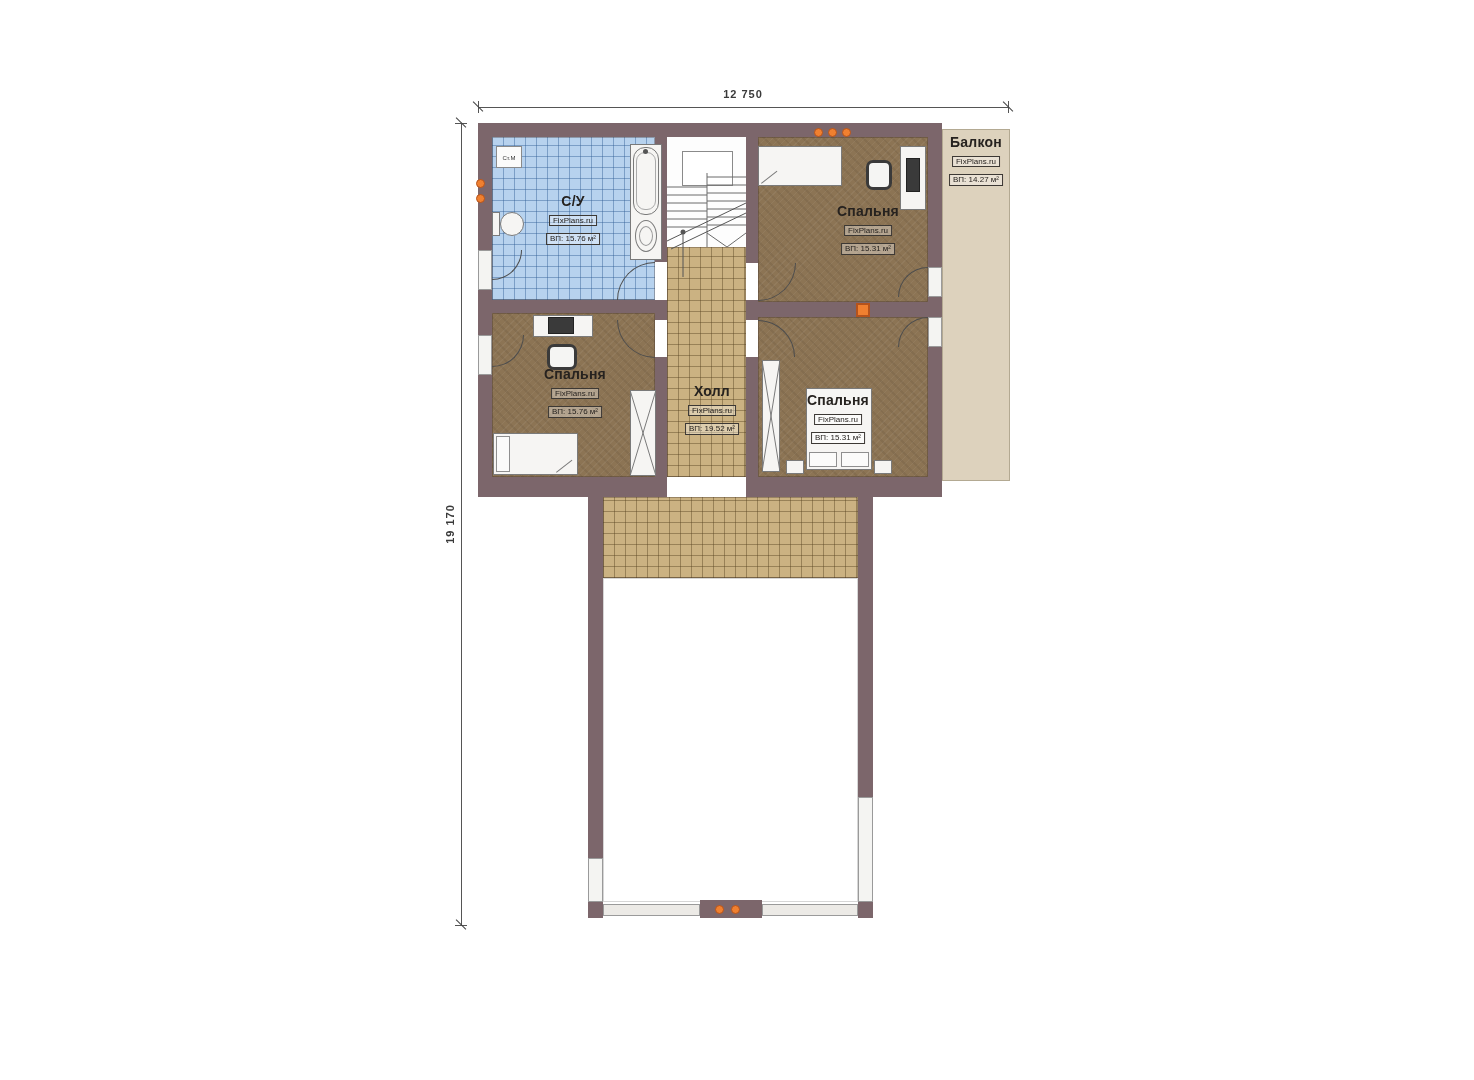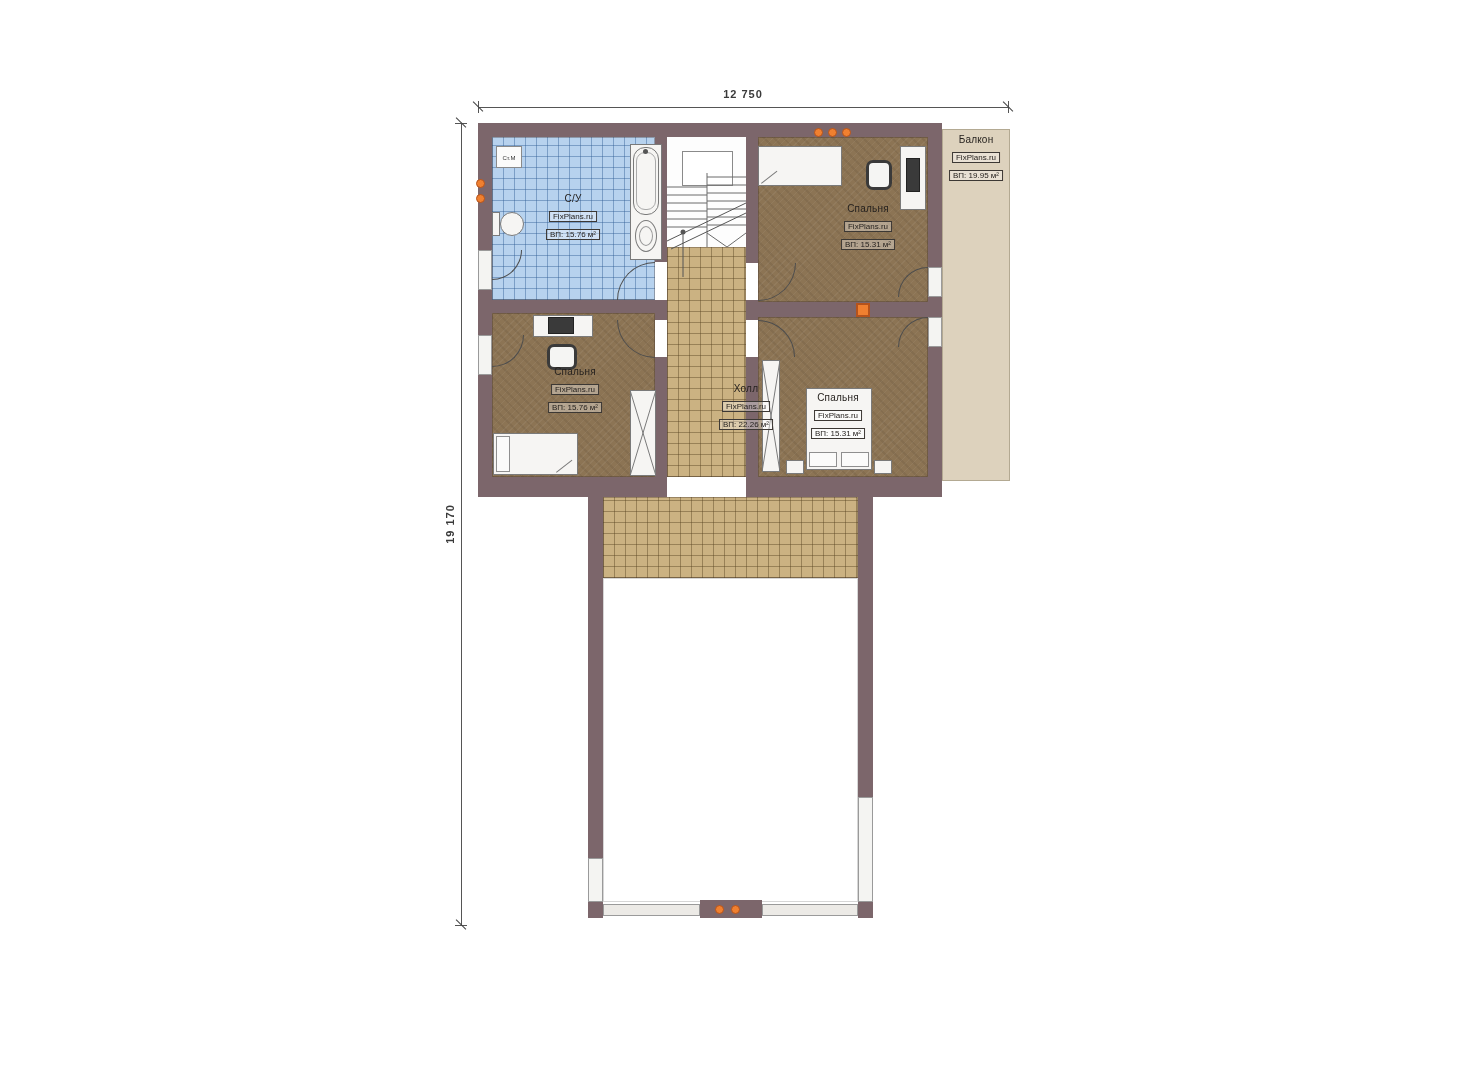--- a/index.html
+++ b/index.html
@@ -26,21 +26,21 @@
   .dark{position:absolute;background:#3a3a3a;border:1px solid #222;box-sizing:border-box;}
   .chair{position:absolute;background:#f5f5f3;border:3px solid #3a3a3a;border-radius:7px;box-sizing:border-box;}
   .dot{position:absolute;width:9px;height:9px;border-radius:50%;background:#f08030;border:1px solid #b5531c;box-sizing:border-box;}
   .osq{position:absolute;width:14px;height:14px;background:#f08030;border:2px solid #b5531c;box-sizing:border-box;}
   .arc{position:absolute;box-sizing:border-box;}
   .arc-tl{border-top:1px solid #4d4d4d;border-left:1px solid #4d4d4d;border-top-left-radius:100% 100%;}
   .arc-tr{border-top:1px solid #4d4d4d;border-right:1px solid #4d4d4d;border-top-right-radius:100% 100%;}
   .arc-bl{border-bottom:1px solid #4d4d4d;border-left:1px solid #4d4d4d;border-bottom-left-radius:100% 100%;}
   .arc-br{border-bottom:1px solid #4d4d4d;border-right:1px solid #4d4d4d;border-bottom-right-radius:100% 100%;}
   .room-label{position:absolute;transform:translateX(-50%);text-align:center;line-height:1.15;}
-  .room-name{font-size:10px;font-weight:normal;color:#26221f;letter-spacing:.2px;}
+  .room-name{font-size:14px;font-weight:bold;color:#26221f;letter-spacing:.2px;}
   .room-box{display:inline-block;border:1px solid #3c3834;background:rgba(255,255,255,.35);
             font-size:8px;padding:0 3px;margin-top:1px;color:#26221f;white-space:nowrap;}
   .dimline{position:absolute;background:#555;}
   .tick{position:absolute;width:14px;height:1px;background:#444;transform:rotate(45deg);}
   .dimtext{position:absolute;font-size:11px;font-weight:bold;color:#3a3a3a;letter-spacing:1px;}
   .tag{position:absolute;background:#fbfbfa;border:1px solid #8a8a8a;box-sizing:border-box;
        font-size:6px;text-align:center;color:#333;}
   .pillow{position:absolute;background:#fbfbfa;border:1px solid #8f8f8f;box-sizing:border-box;}
   .fold{position:absolute;height:1px;background:#7a7a7a;transform-origin:left top;}
 </style>
@@ -188,29 +188,29 @@
   <div class="room-label" style="left:575px;top:366px;">
     <div class="room-name">Спальня</div>
     <div class="room-box">FixPlans.ru</div><br>
     <div class="room-box">ВП: 15.76 м²</div>
   </div>
   <div class="room-label" style="left:838px;top:392px;">
     <div class="room-name">Спальня</div>
     <div class="room-box" style="background:#fbfbfa;">FixPlans.ru</div><br>
     <div class="room-box" style="background:#fbfbfa;">ВП: 15.31 м²</div>
   </div>
-  <div class="room-label" style="left:746px;top:383px;">
+  <div class="room-label" style="left:712px;top:383px;">
     <div class="room-name">Холл</div>
     <div class="room-box">FixPlans.ru</div><br>
-    <div class="room-box">ВП: 22.26 м²</div>
+    <div class="room-box">ВП: 19.52 м²</div>
   </div>
   <div class="room-label" style="left:976px;top:134px;">
     <div class="room-name">Балкон</div>
     <div class="room-box">FixPlans.ru</div><br>
-    <div class="room-box">ВП: 19.95 м²</div>
+    <div class="room-box">ВП: 14.27 м²</div>
   </div>
 
   <div class="dimline" style="left:478px;top:107px;width:530px;height:1px;"></div>
   <div class="dimline" style="left:478px;top:101px;width:1px;height:12px;"></div>
   <div class="dimline" style="left:1008px;top:101px;width:1px;height:12px;"></div>
   <div class="tick" style="left:471px;top:106px;"></div>
   <div class="tick" style="left:1001px;top:106px;"></div>
   <div class="dimtext" style="left:478px;top:88px;width:530px;text-align:center;">12 750</div>
 
   <div class="dimline" style="left:461px;top:123px;width:1px;height:802px;"></div>

